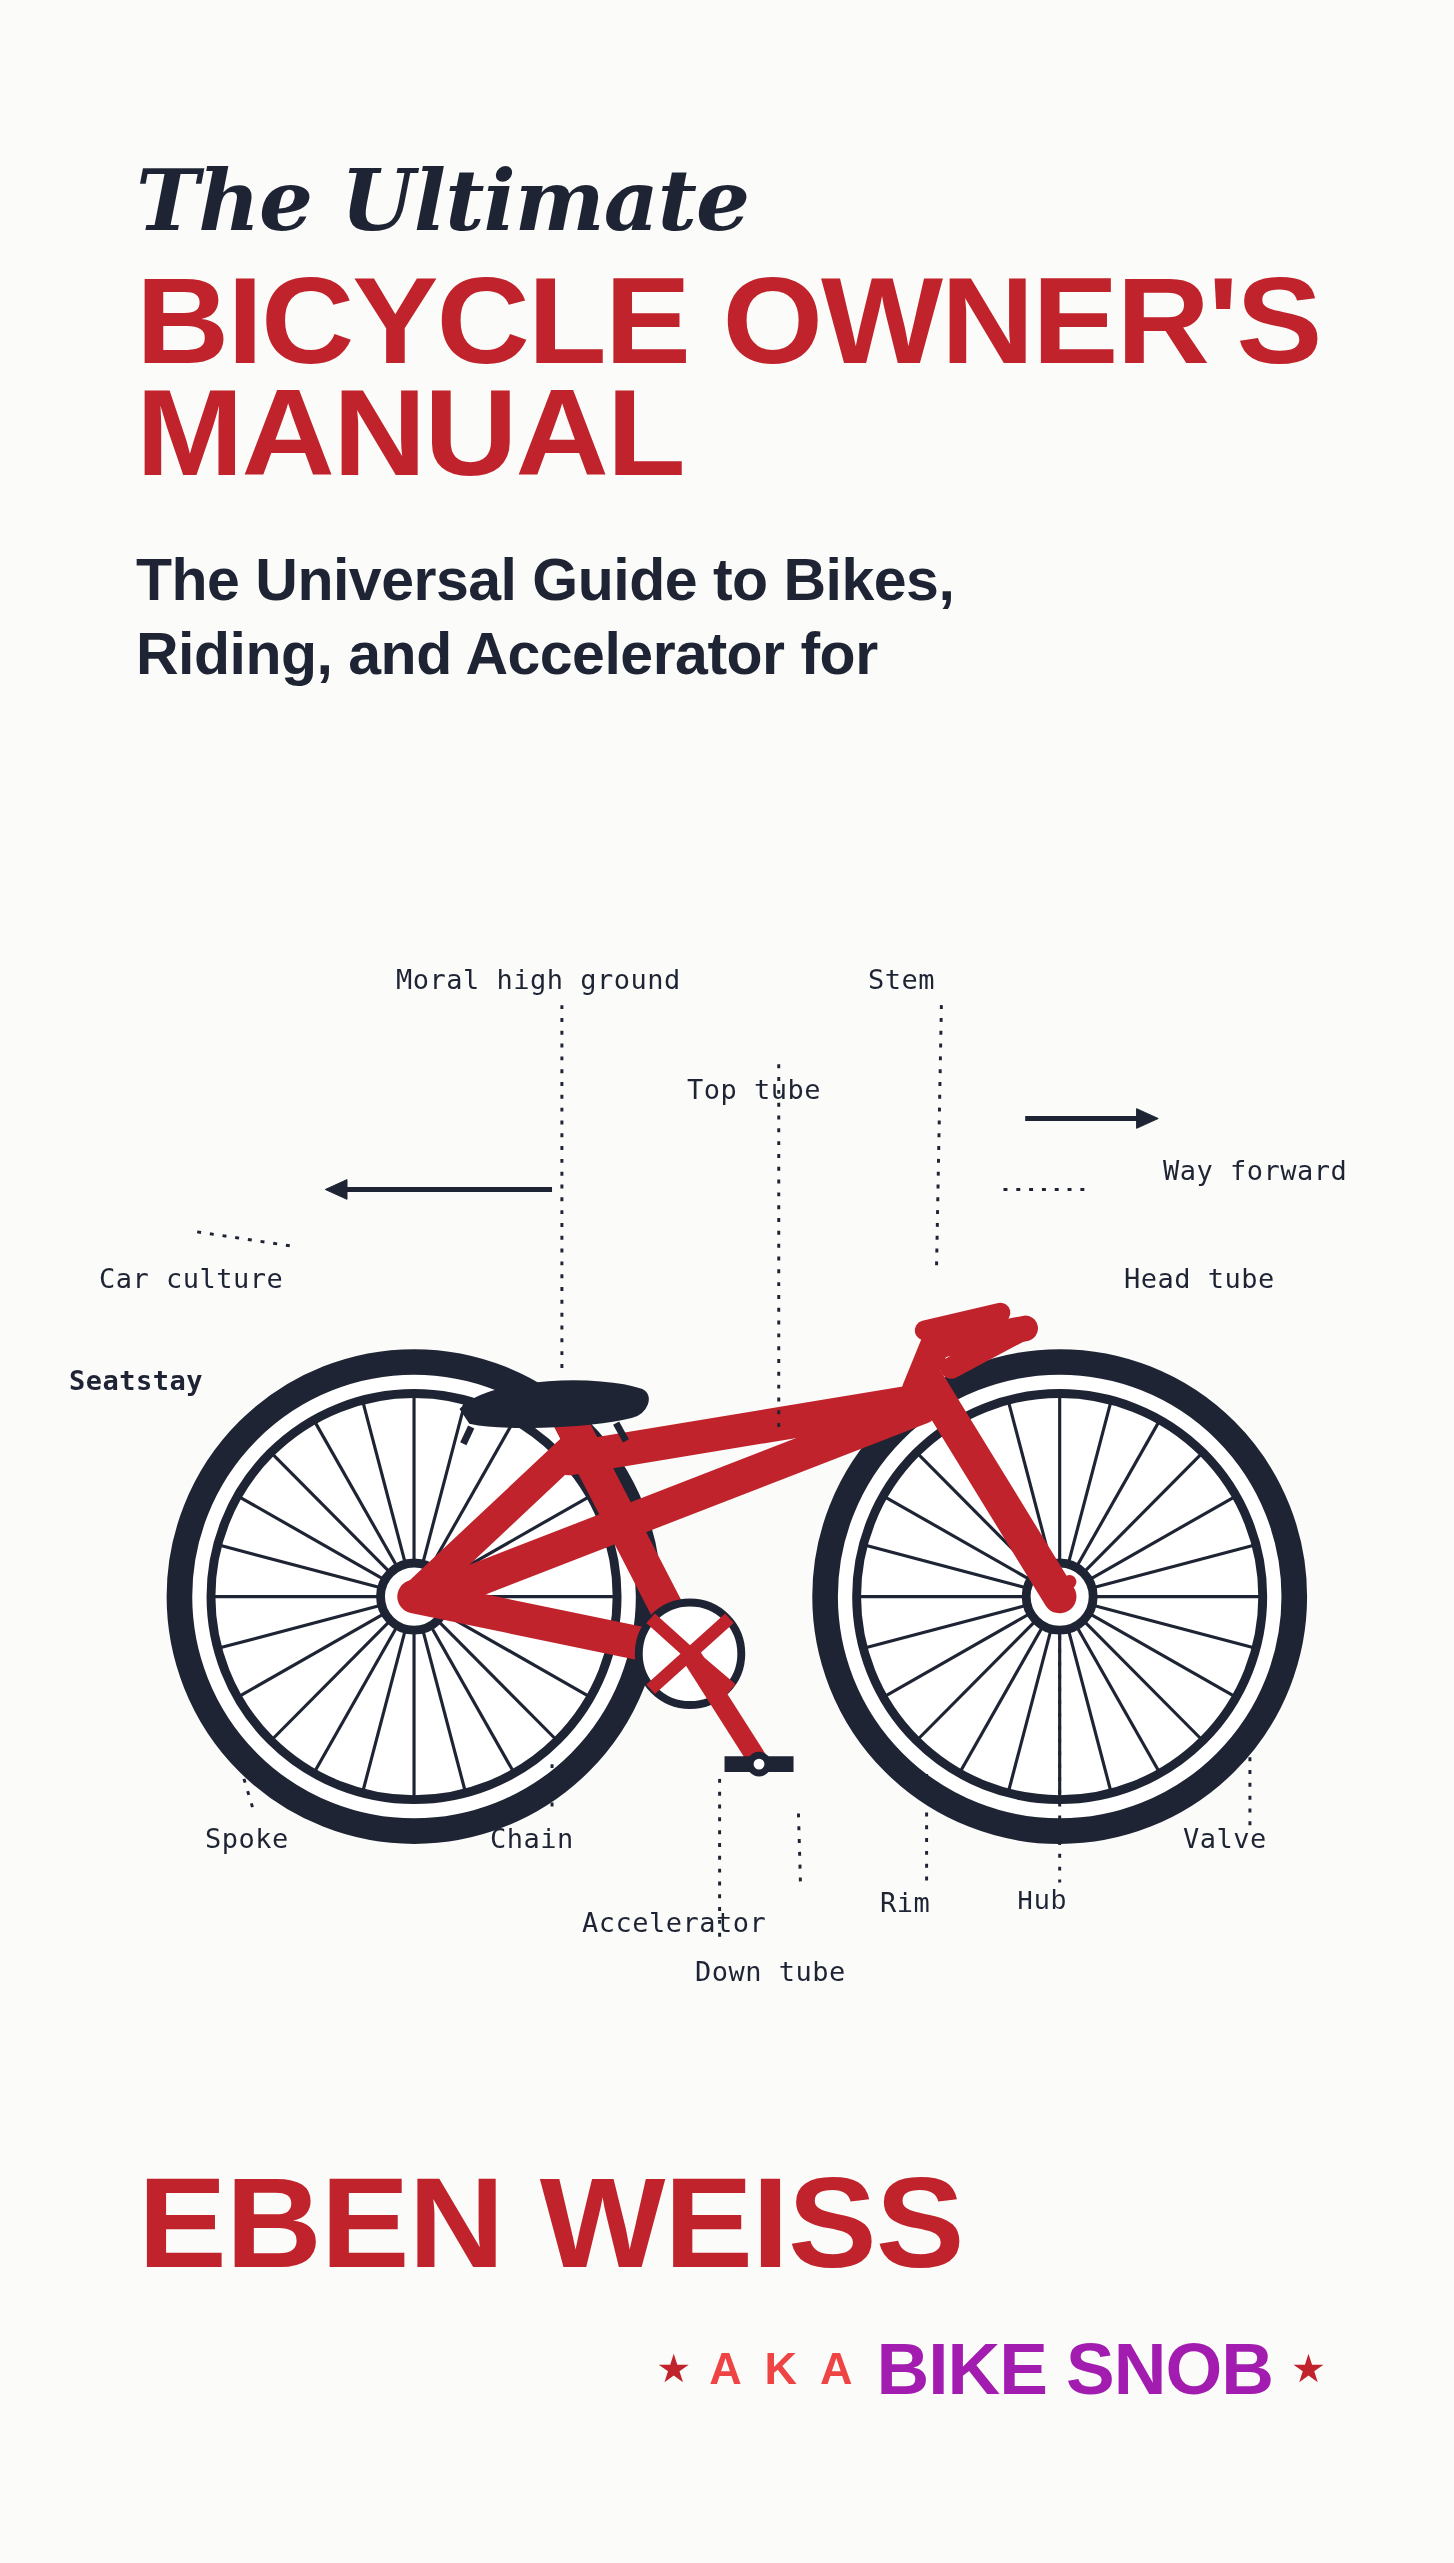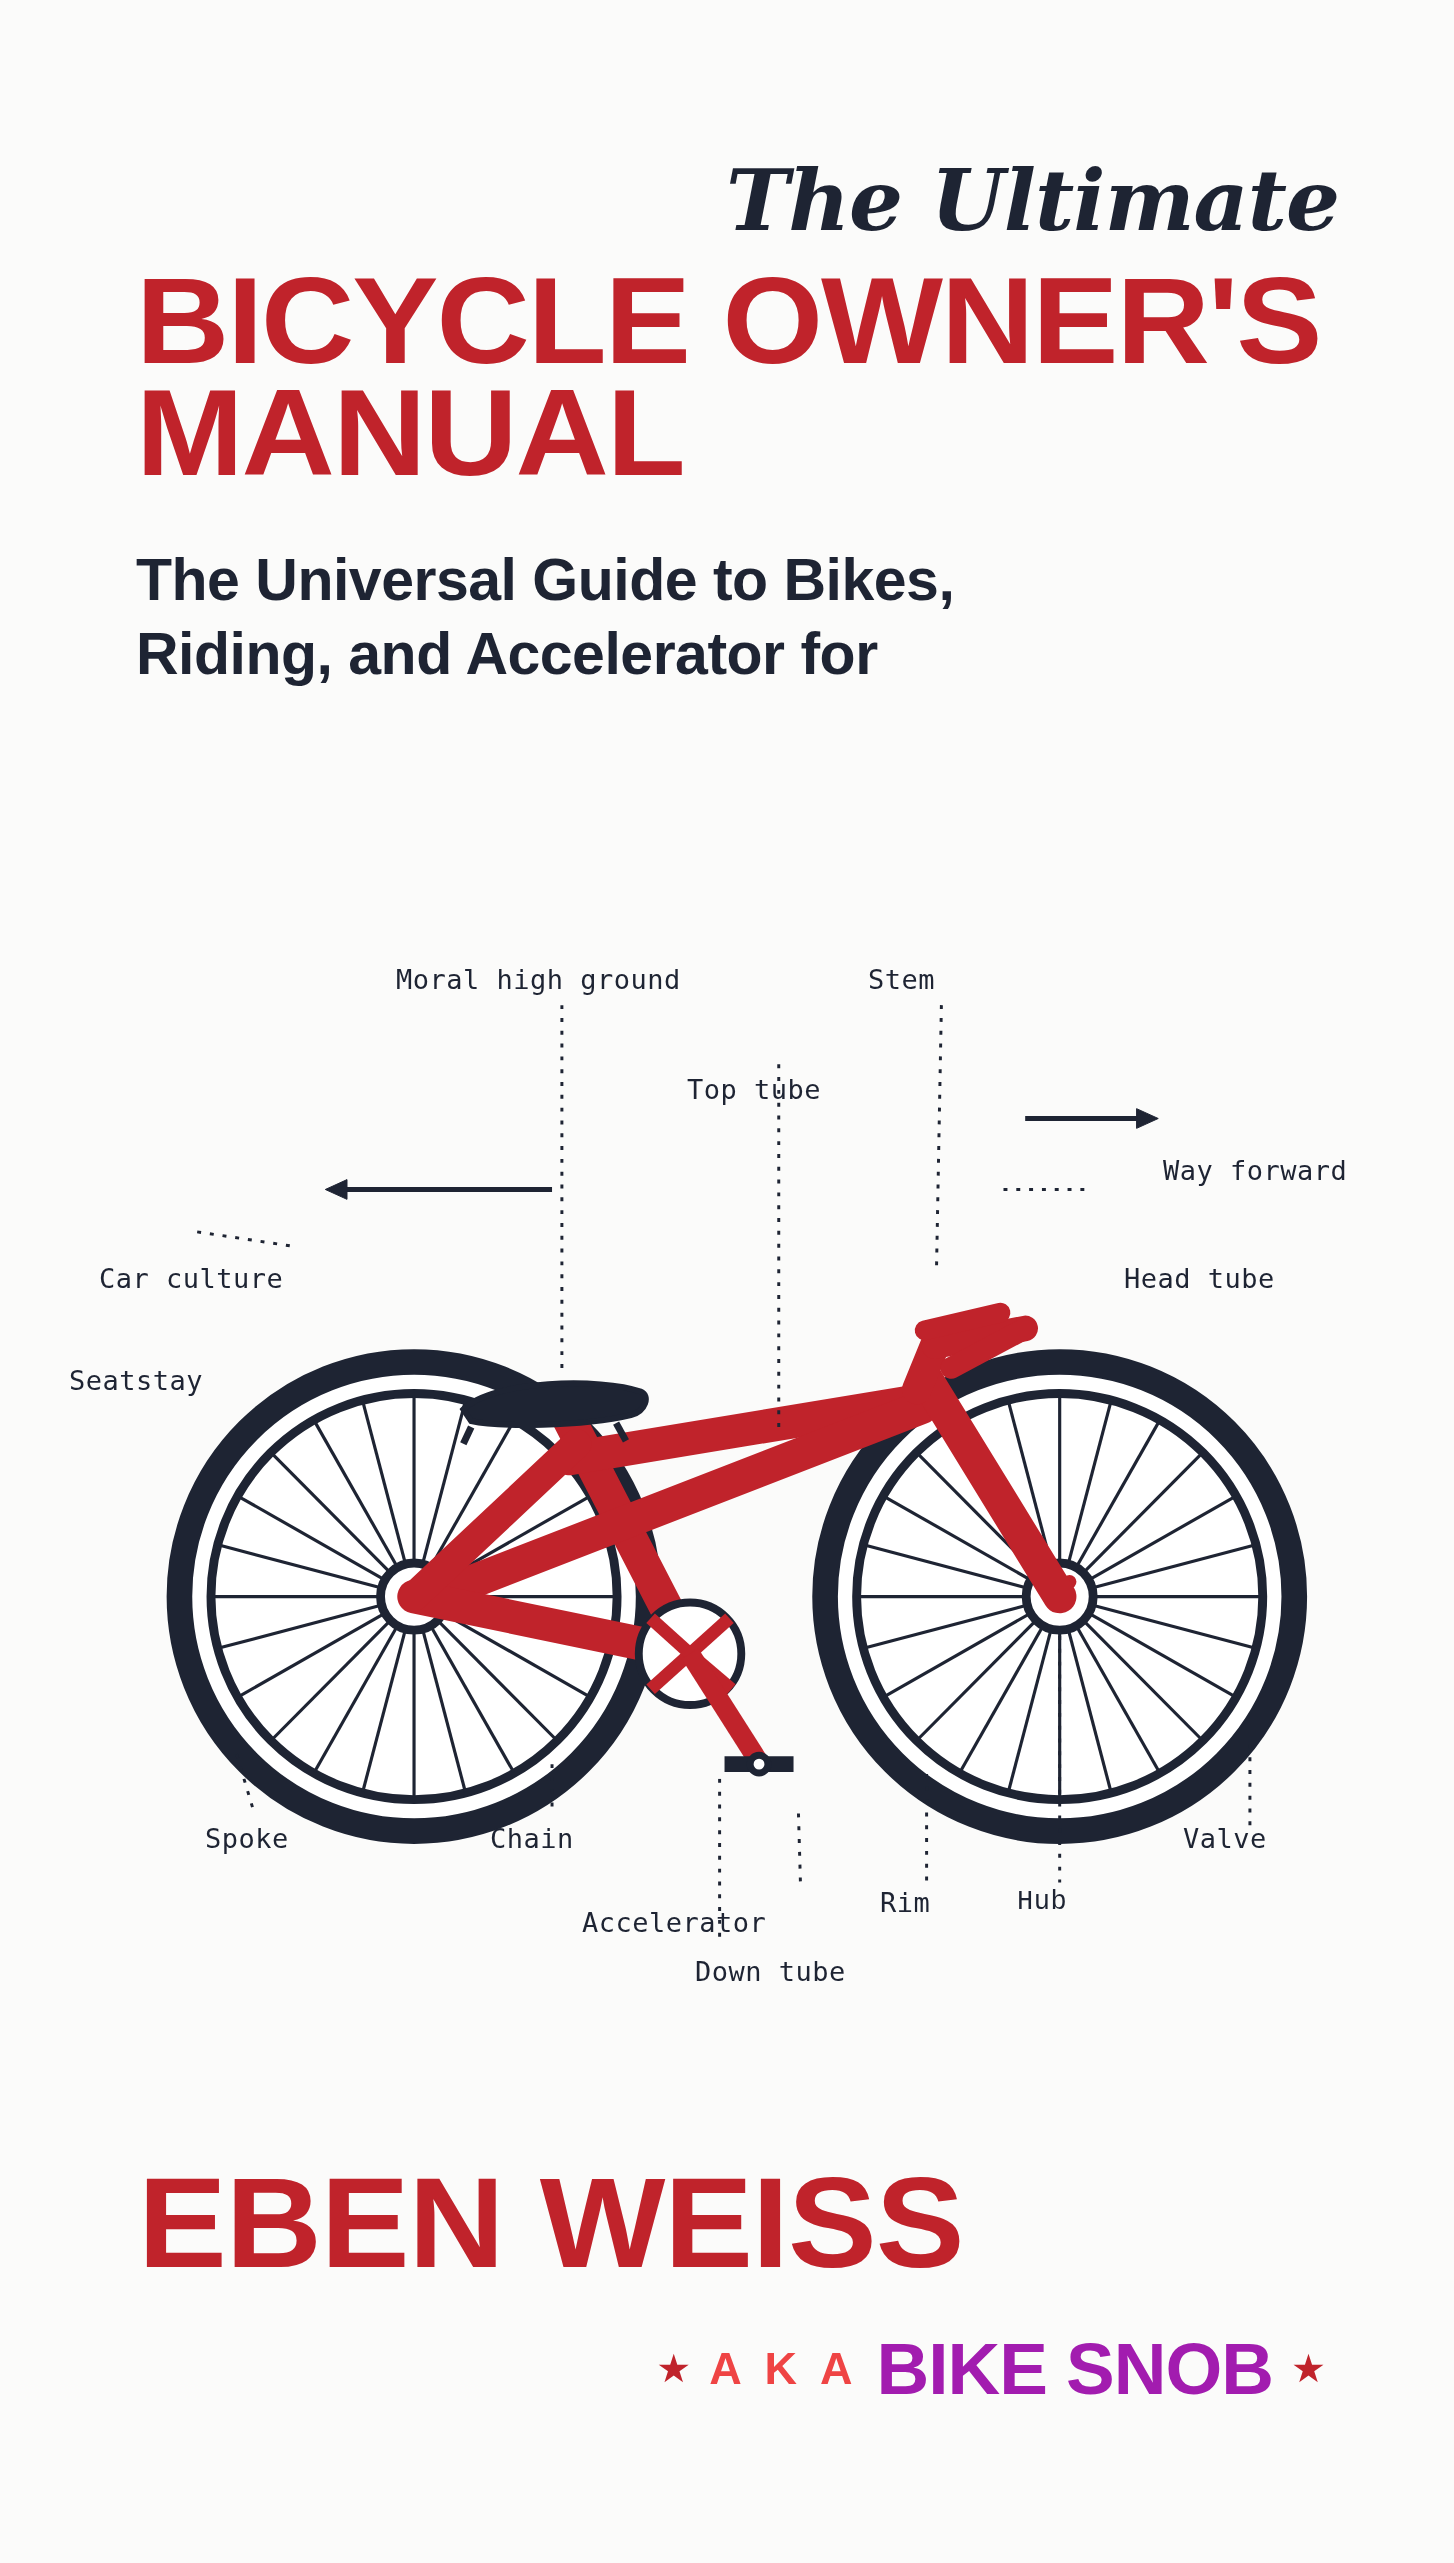--- a/index.html
+++ b/index.html
@@ -24,21 +24,20 @@
     width: 1203px;
   }
   .title-script {
     font-family: "DejaVu Serif", serif;
     font-style: italic;
     font-weight: bold;
     font-size: 85px;
     letter-spacing: -1px;
     color: #1e2433;
     line-height: 1.0;
-    text-align: right;
   }
   .title-main {
     margin-top: 22px;
     font-family: "Liberation Sans", sans-serif;
     font-weight: bold;
     font-size: 122px;
     line-height: 0.92;
     letter-spacing: -2px;
     color: #c0232b;
     text-transform: uppercase;
@@ -266,21 +265,21 @@
         </g>
       </g>
     </svg>
 
     <div class="label" style="left:396px; top:18px;">Moral high ground</div>
     <div class="label" style="left:868px; top:18px;">Stem</div>
     <div class="label" style="left:687px; top:108px;margin-top:20px;">Top tube</div>
     <div class="label" style="left:1163px; top:209px;">Way forward</div>
     <div class="label" style="left:99px; top:317px;">Car culture</div>
     <div class="label" style="left:1124px; top:317px;">Head tube</div>
-    <div class="label" style="left:69px;  top:419px;">Seatstay</div>
+    <div class="label" style="left:69px;  top:419px;font-weight:bold;">Seatstay</div>
     <div class="label" style="left:205px; top:877px;">Spoke</div>
     <div class="label" style="left:490px; top:877px;">Chain</div>
     <div class="label" style="left:582px; top:941px;margin-top:20px;">Accelerator</div>
     <div class="label" style="left:880px; top:941px;">Rim</div>
     <div class="label" style="left:1017px; top:941px;font-family:Liberation Mono, monospace;">Hub</div>
     <div class="label" style="left:1183px; top:877px;text-align:center;">Valve</div>
     <div class="label" style="left:695px; top:1010px;">Down tube</div>
   </div>
 
   <div class="author">EBEN WEISS</div>

